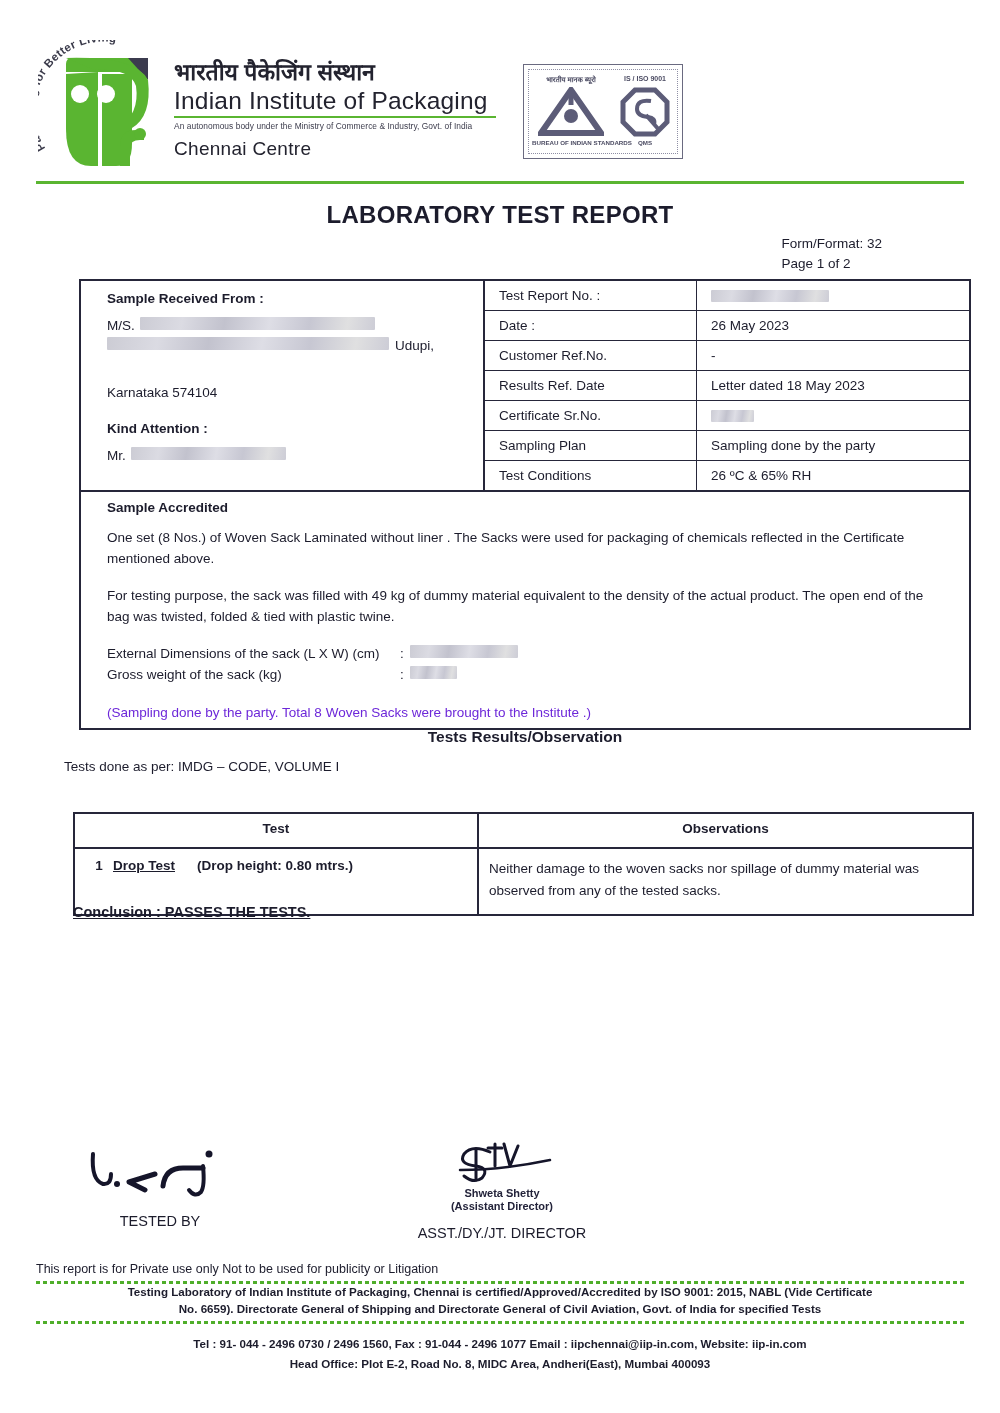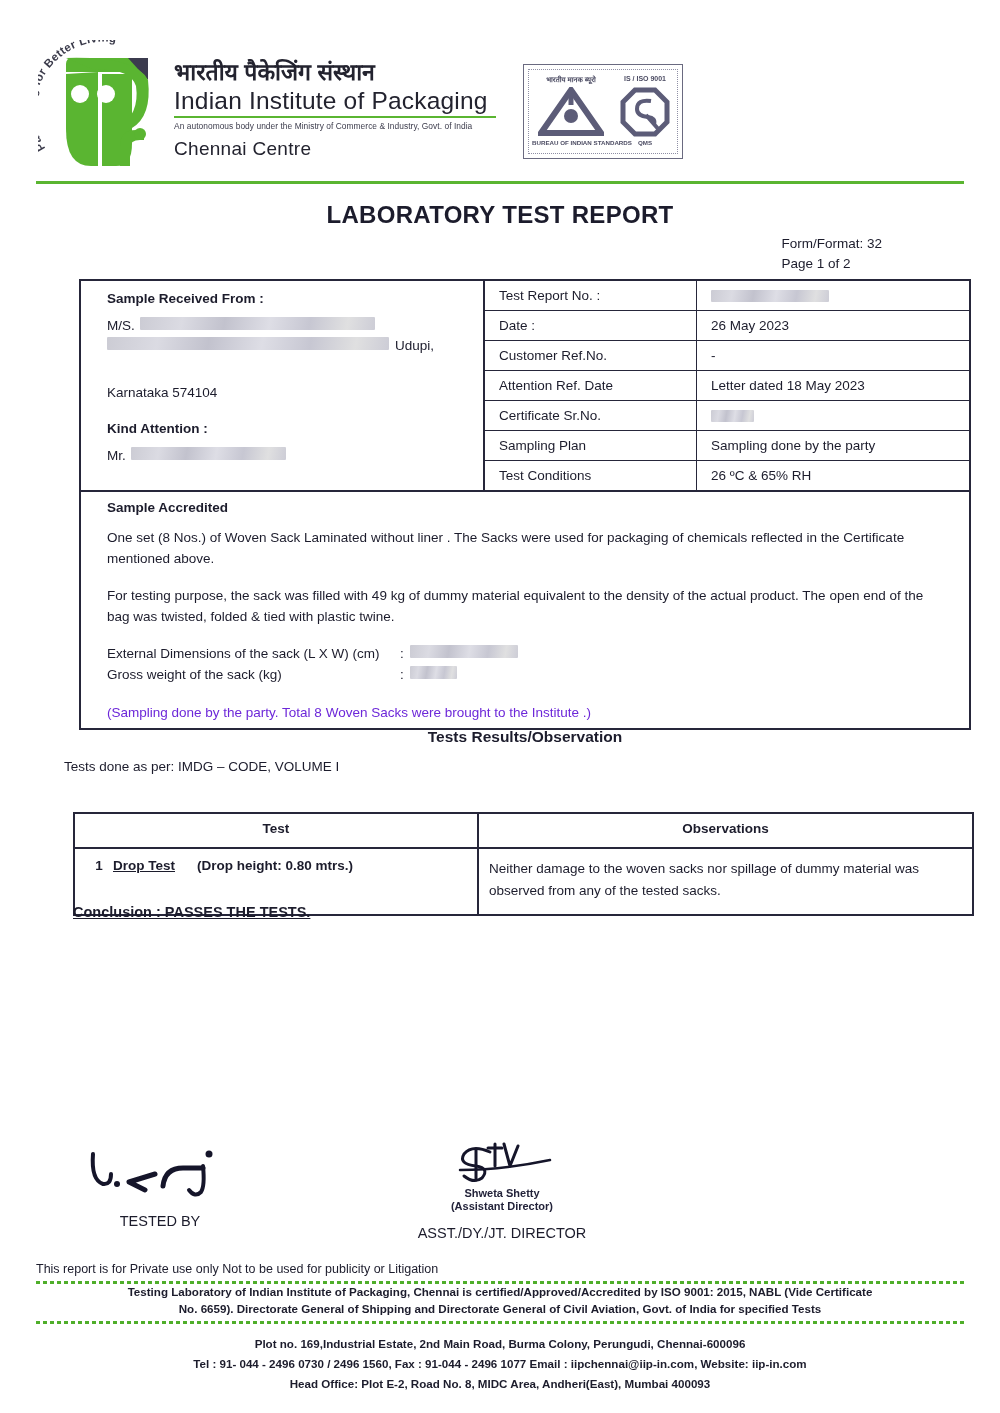--- a/index.html
+++ b/index.html
@@ -484,21 +484,21 @@
           </tr>
           <tr>
             <td class="k">Date :</td>
             <td>26 May 2023</td>
           </tr>
           <tr>
             <td class="k">Customer Ref.No.</td>
             <td>-</td>
           </tr>
           <tr>
-            <td class="k">Attention Ref. Date</td>
+            <td class="k">Results Ref. Date</td>
             <td>Letter dated 18 May 2023</td>
           </tr>
           <tr>
             <td class="k">Certificate Sr.No.</td>
             <td>
               <span class="redact" style="width:43px;height:12px;"></span>
             </td>
           </tr>
           <tr>
             <td class="k">Sampling Plan</td>
@@ -594,18 +594,17 @@
   </div>
 
   <div class="privacy-note">This report is for Private use only Not to be used for publicity or Litigation</div>
   <div class="dot-rule r1"></div>
   <div class="cert-note">
     <div>Testing Laboratory of Indian Institute of Packaging, Chennai is certified/Approved/Accredited by ISO 9001: 2015, NABL (Vide Certificate</div>
     <div>No. 6659). Directorate General of Shipping and Directorate General of Civil Aviation, Govt. of India for specified Tests</div>
   </div>
   <div class="dot-rule r2"></div>
   <div class="addr-block">
-    <div>Plot no. 169,Industrial Estate, 2nd Main Road, Burma Colony, Perungudi,  Chennai-600096</div>
     <div>Tel : 91- 044 - 2496 0730 / 2496 1560, Fax : 91-044 - 2496 1077 Email :  iipchennai@iip-in.com, Website: iip-in.com</div>
     <div>Head Office: Plot E-2, Road No. 8, MIDC Area, Andheri(East), Mumbai 400093</div>
   </div>
 
 </div>
 
 </body></html>

